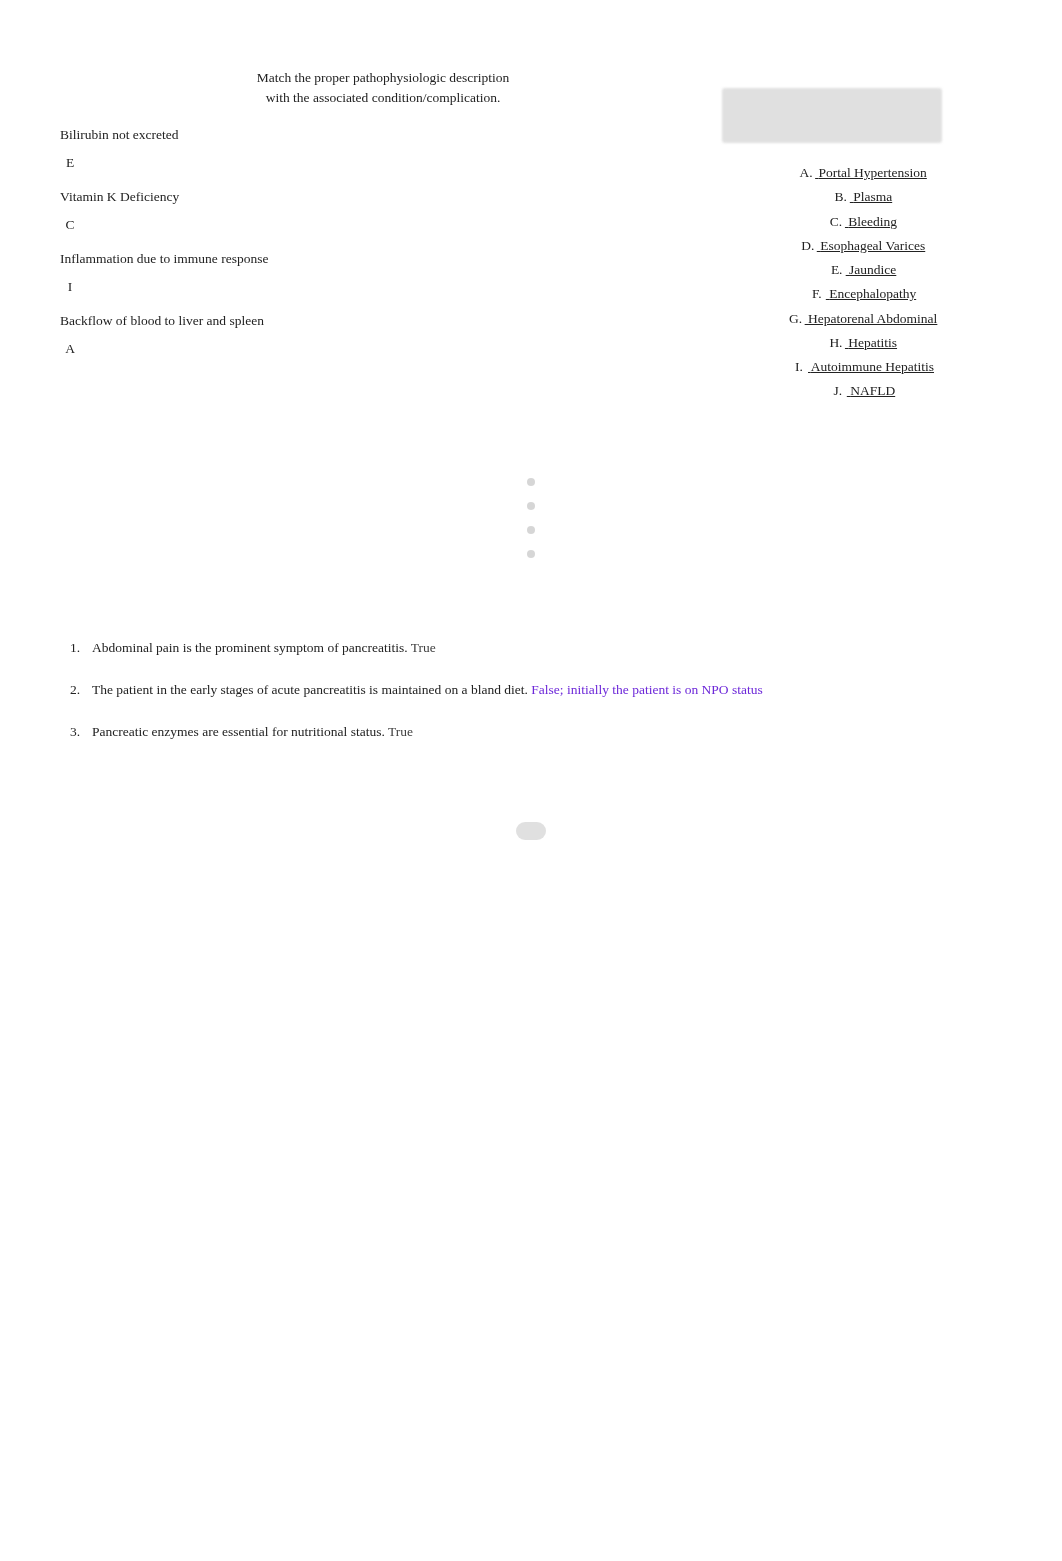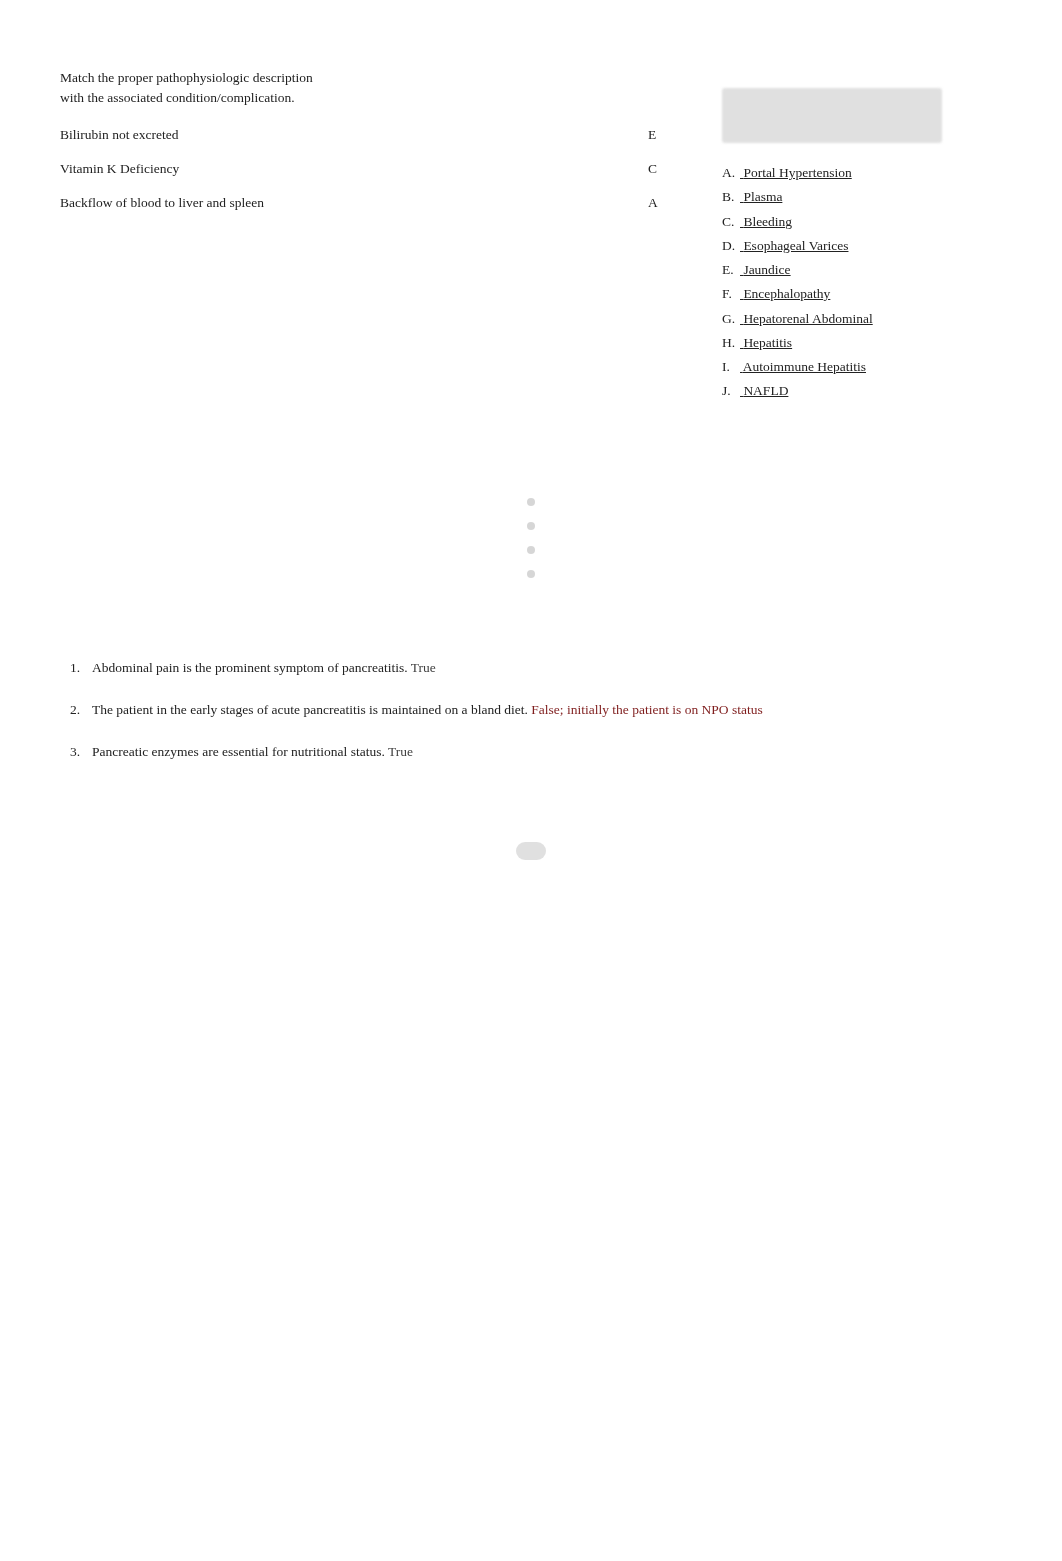--- a/index.html
+++ b/index.html
@@ -34,38 +34,40 @@
     }
 
     .section-instruction {
       font-size: 13.5px;
       margin-bottom: 18px;
       line-height: 1.5;
     }
 
     .matching-section {
       display: flex;
-      gap: 54px;
-      margin-bottom: 52px;
+      gap: 16px;
+      margin-bottom: 32px;
+      text-align: center;
     }
 
     .matching-left {
       flex: 1;
     }
 
     .matching-right {
       width: 280px;
       padding-top: 20px;
     }
 
     .match-row {
       display: flex;
       align-items: baseline;
       margin-bottom: 18px;
       gap: 12px;
+      flex-direction: column;
     }
 
     .match-description {
       flex: 1;
       font-size: 13.5px;
     }
 
     .match-answer {
       font-size: 13.5px;
       min-width: 20px;
@@ -143,21 +145,21 @@
 
     .tf-text {
       flex: 1;
     }
 
     .answer-true {
       color: #404040;
     }
 
     .answer-false-red {
-      color: #7f1d1d;
+      color: #6d28d9;
     }
 
     .bottom-dot-area {
       display: flex;
       justify-content: center;
       margin-top: 80px;
     }
 
     .bottom-dot {
       width: 30px;
@@ -185,20 +187,24 @@
     </div>
 
     <div id="match-rows-container">
         <div class="match-row">
     <span class="match-description">Bilirubin not excreted</span>
     <span class="match-answer">E</span>
   </div>
         <div class="match-row">
     <span class="match-description">Vitamin K Deficiency</span>
     <span class="match-answer">C</span>
+  </div>
+        <div class="match-row">
+    <span class="match-description">Inflammation due to immune response</span>
+    <span class="match-answer">I</span>
   </div>
         <div class="match-row">
     <span class="match-description">Backflow of blood to liver and spleen</span>
     <span class="match-answer">A</span>
   </div>
       </div>
   </div>
 
   <div class="matching-right">
 

